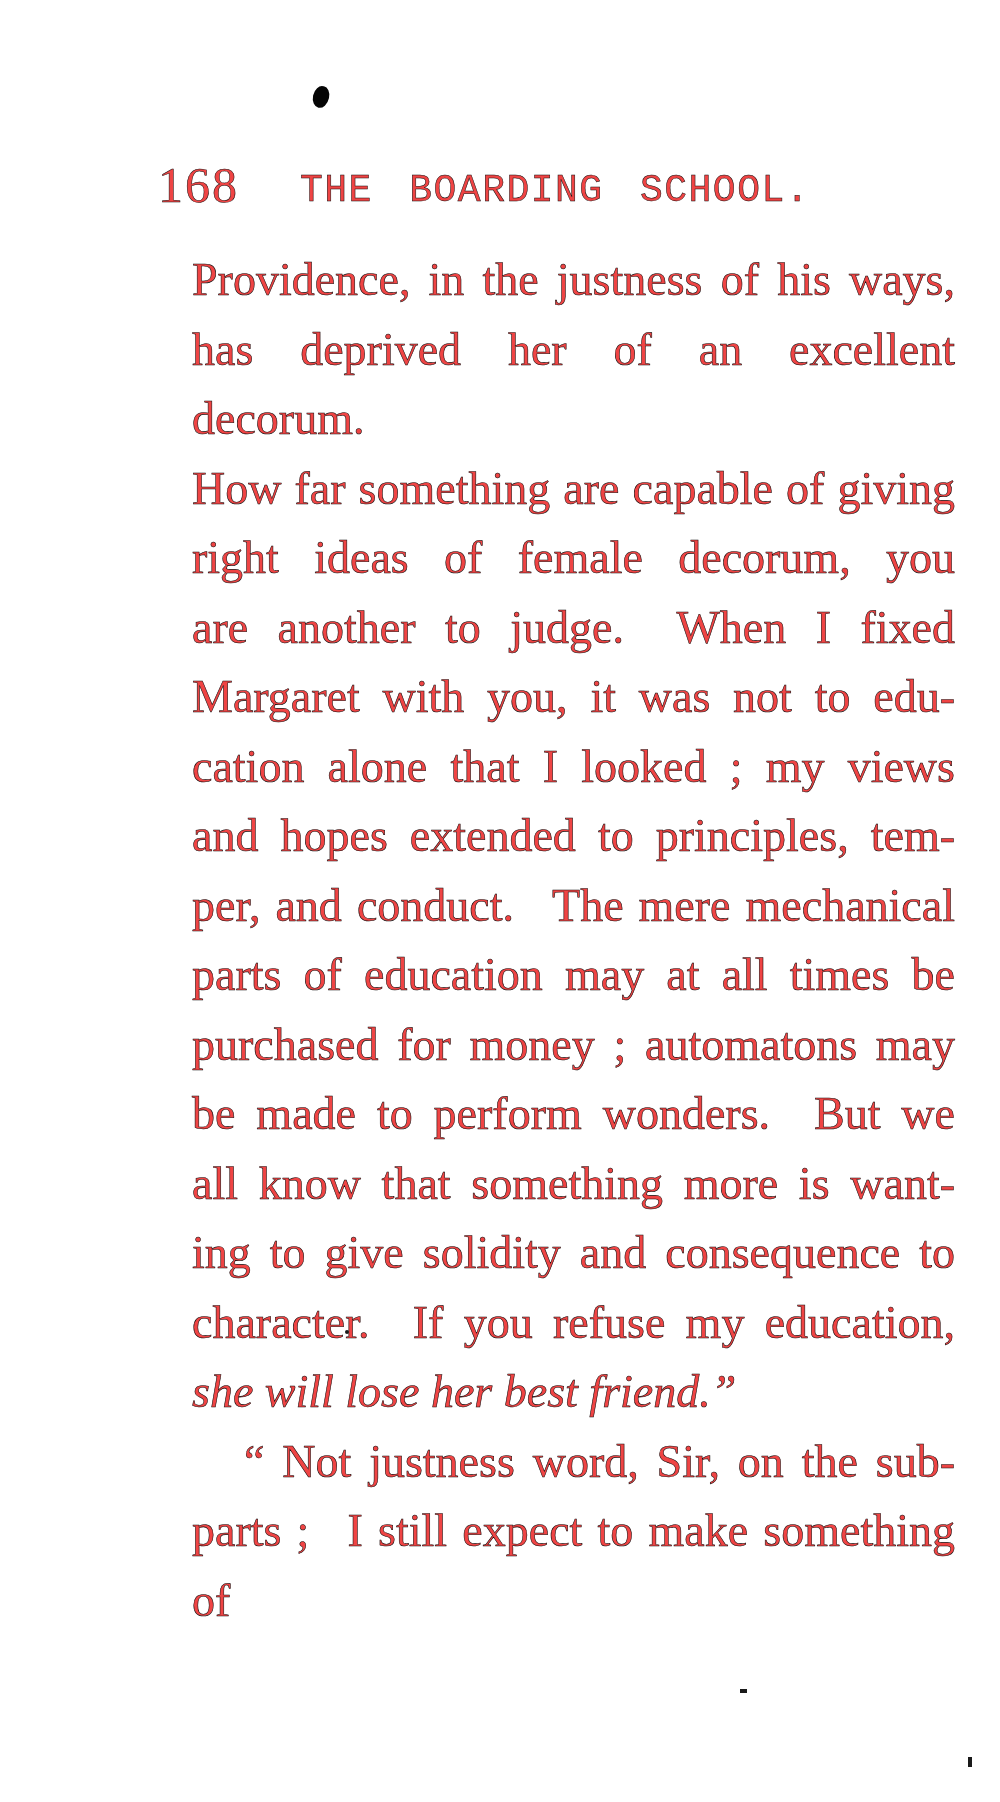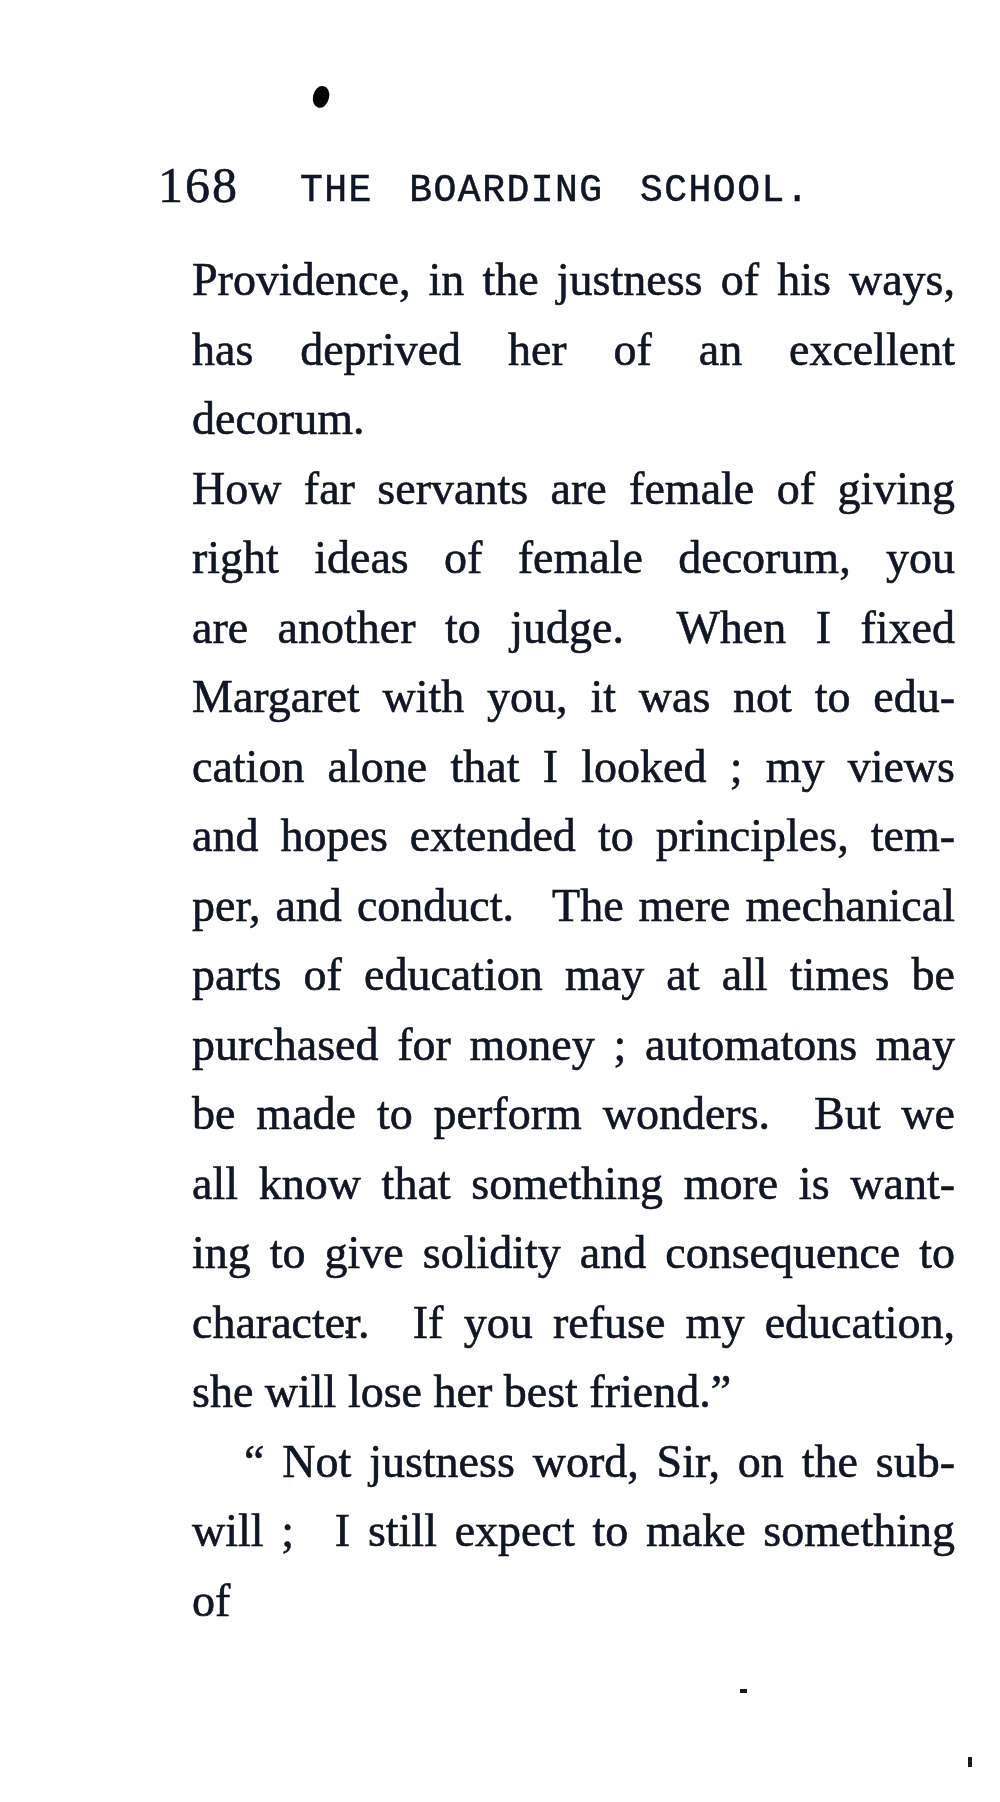--- a/index.html
+++ b/index.html
@@ -3,21 +3,21 @@
 <meta charset="utf-8">
 <style>
   html, body { margin: 0; padding: 0; background: #e9e9e9; }
   .page {
     position: relative;
     width: 1000px;
     height: 1802px;
     background: #ffffff;
     overflow: hidden;
     font-family: "Liberation Serif", serif;
-    color: #0f172a;
+    color: #ef4444;
   }
   .ink-dot {
     position: absolute;
     left: 313px;
     top: 86px;
     width: 16px;
     height: 22px;
     background: #050505;
     border-radius: 50% 46% 52% 48%;
     transform: rotate(12deg);
@@ -53,20 +53,21 @@
     line-height: 69.5px;
     text-align: justify;
     text-align-last: justify;
     -webkit-text-stroke: 0.55px #0a0a0a;
     white-space: normal;
     margin-left: 32px;
   }
   .line.last {
     text-align: left;
     text-align-last: left;
+    font-style: italic;
   }
   .line.ind {
     padding-left: 52px;
   }
   .speck { position: absolute; background: #1a1a1a; }
   .speck-dash  { left: 740px; top: 1689px; width: 7px;  height: 4px; }
   .speck-tick  { left: 968px; top: 1757px; width: 4px;  height: 10px; }
   .speck-dot   { left: 345px; top: 1330px; width: 4px;  height: 4px; border-radius: 50%; }
 </style>
 </head>
@@ -77,35 +78,35 @@
   <div class="ink-dot"></div>
 
   <div>
     <span class="pagenum">168</span>
     <span class="running-title">THE BOARDING SCHOOL.</span>
   </div>
 
   <div class="body-text" id="body-text">
       <div class="line">Providence, in the justness of his ways,</div>
       <div class="line">has deprived her of an excellent decorum.</div>
-      <div class="line">How far servants are female of giving</div>
+      <div class="line">How far something are capable of giving</div>
       <div class="line">right ideas of female decorum, you</div>
       <div class="line">are another to judge.  When I fixed</div>
       <div class="line">Margaret with you, it was not to edu-</div>
       <div class="line">cation alone that I looked ; my views</div>
       <div class="line">and hopes extended to principles, tem-</div>
       <div class="line">per, and conduct.  The mere mechanical</div>
       <div class="line">parts of education may at all times be</div>
       <div class="line">purchased for money ; automatons may</div>
       <div class="line">be made to perform wonders.  But we</div>
       <div class="line">all know that something more is want-</div>
       <div class="line">ing to give solidity and consequence to</div>
       <div class="line">character.  If you refuse my education,</div>
       <div class="line last">she will lose her best friend.”</div>
       <div class="line ind">“ Not justness word, Sir, on the sub-</div>
-      <div class="line">will ;  I still expect to make something of</div>
+      <div class="line">parts ;  I still expect to make something of</div>
     </div>
 
   <div class="speck speck-dash"></div>
   <div class="speck speck-tick"></div>
   <div class="speck speck-dot"></div>
 
 </div>
 
 </body></html>

